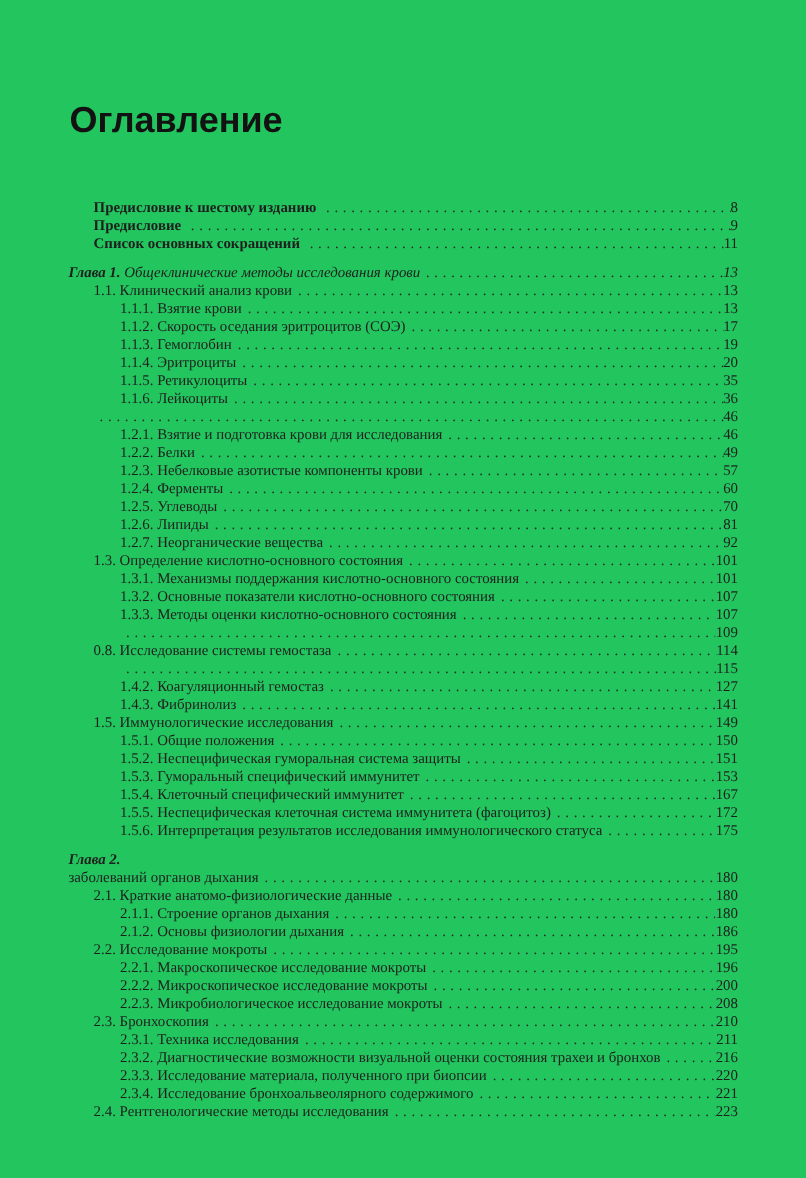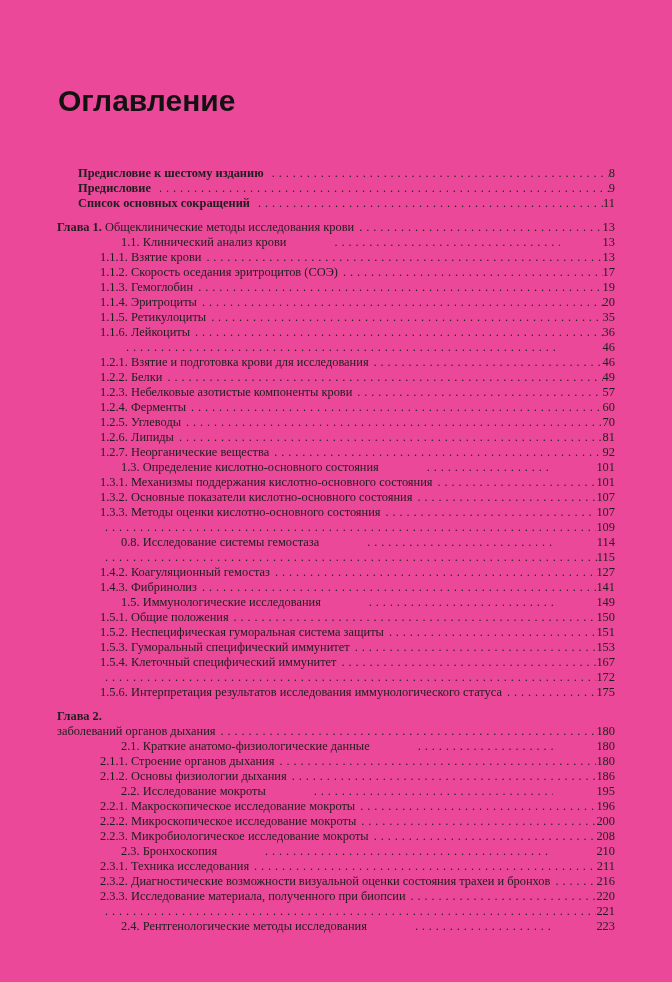--- a/index.html
+++ b/index.html
@@ -6,21 +6,21 @@
     margin: 0;
     padding: 0;
     background: #ffffff;
   }
   .page {
     position: relative;
     box-sizing: border-box;
     width: 672px;
     height: 982px;
     margin: 0;
-    background: #ec4899;
+    background: #22c55e;
     padding: 86px 57px 40px 57px;
     font-family: "Liberation Serif", "DejaVu Serif", serif;
     color: #1e1e1e;
     overflow: hidden;
   }
   .page-title {
     font-family: "Liberation Sans", "DejaVu Sans", sans-serif;
     font-weight: bold;
     font-size: 30px;
     line-height: 1.0;
@@ -53,23 +53,23 @@
     letter-spacing: 0.4px;
   }
   .toc-row .pg {
     white-space: nowrap;
     text-align: right;
   }
   
   .toc-row.front        { padding-left: 21px; }
   .toc-row.chapter      { padding-left: 0; }
   .toc-row.chapter-cont { padding-left: 0; }
-  .toc-row.l1           { padding-left: 21px; gap: 43px; }
+  .toc-row.l1           { padding-left: 21px; }
   .toc-row.l2           { padding-left: 43px; }
-  .toc-row.gap          { margin-top: 9px; }
+  .toc-row.gap          { margin-top: 9px; font-style: italic; }
 </style>
 </head>
 <body>
 
 <div class="page">
   <h1 class="page-title">Оглавление</h1>
   <div class="toc">
       <div class="toc-row front">
     <span class="bold">Предисловие к шестому изданию </span>
         <span class="txt"></span>
@@ -260,20 +260,21 @@
         <span class="pg">153</span>
   </div>
       <div class="toc-row l2">
     <span class="bold"></span>
         <span class="txt">1.5.4. Клеточный специфический иммунитет</span>
         <span class="leader">. . . . . . . . . . . . . . . . . . . . . . . . . . . . . . . . . . . . . . . . . . . . . . . . . . . . . . . . . . . . . . . . . . . . . . . . . . . . . . . . . . . . . . . . . . . . . . . . . . . . . . . . . . . . . . . . . . . . . . . . . . . . . . . . . . . . . . . . . . . . . . . . . . . . . . </span>
         <span class="pg">167</span>
   </div>
       <div class="toc-row l2">
     <span class="bold"></span>
+        <span class="txt">1.5.5. Неспецифическая клеточная система иммунитета (фагоцитоз)</span>
         <span class="leader">. . . . . . . . . . . . . . . . . . . . . . . . . . . . . . . . . . . . . . . . . . . . . . . . . . . . . . . . . . . . . . . . . . . . . . . . . . . . . . . . . . . . . . . . . . . . . . . . . . . . . . . . . . . . . . . . . . . . . . . . . . . . . . . . . . . . . . . . . . . . . . . . . . . . . . </span>
         <span class="pg">172</span>
   </div>
       <div class="toc-row l2">
     <span class="bold"></span>
         <span class="txt">1.5.6. Интерпретация результатов исследования иммунологического статуса</span>
         <span class="leader">. . . . . . . . . . . . . . . . . . . . . . . . . . . . . . . . . . . . . . . . . . . . . . . . . . . . . . . . . . . . . . . . . . . . . . . . . . . . . . . . . . . . . . . . . . . . . . . . . . . . . . . . . . . . . . . . . . . . . . . . . . . . . . . . . . . . . . . . . . . . . . . . . . . . . . </span>
         <span class="pg">175</span>
   </div>
       <div class="toc-row chapter gap">
@@ -348,20 +349,21 @@
         <span class="pg">216</span>
   </div>
       <div class="toc-row l2">
     <span class="bold"></span>
         <span class="txt">2.3.3. Исследование материала, полученного при биопсии</span>
         <span class="leader">. . . . . . . . . . . . . . . . . . . . . . . . . . . . . . . . . . . . . . . . . . . . . . . . . . . . . . . . . . . . . . . . . . . . . . . . . . . . . . . . . . . . . . . . . . . . . . . . . . . . . . . . . . . . . . . . . . . . . . . . . . . . . . . . . . . . . . . . . . . . . . . . . . . . . . </span>
         <span class="pg">220</span>
   </div>
       <div class="toc-row l2">
     <span class="bold"></span>
+        <span class="txt">2.3.4. Исследование бронхоальвеолярного содержимого</span>
         <span class="leader">. . . . . . . . . . . . . . . . . . . . . . . . . . . . . . . . . . . . . . . . . . . . . . . . . . . . . . . . . . . . . . . . . . . . . . . . . . . . . . . . . . . . . . . . . . . . . . . . . . . . . . . . . . . . . . . . . . . . . . . . . . . . . . . . . . . . . . . . . . . . . . . . . . . . . . </span>
         <span class="pg">221</span>
   </div>
       <div class="toc-row l1">
     <span class="bold"></span>
         <span class="txt">2.4. Рентгенологические методы исследования</span>
         <span class="leader">. . . . . . . . . . . . . . . . . . . . . . . . . . . . . . . . . . . . . . . . . . . . . . . . . . . . . . . . . . . . . . . . . . . . . . . . . . . . . . . . . . . . . . . . . . . . . . . . . . . . . . . . . . . . . . . . . . . . . . . . . . . . . . . . . . . . . . . . . . . . . . . . . . . . . . </span>
         <span class="pg">223</span>
   </div>
     </div>

